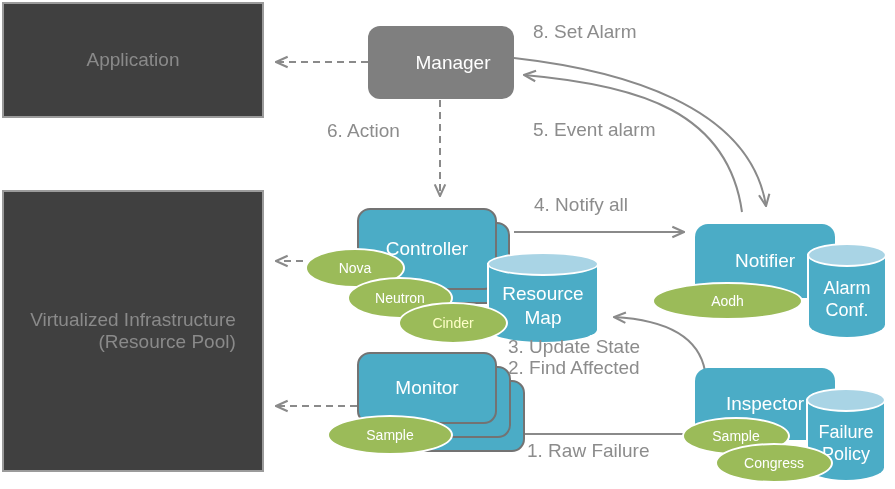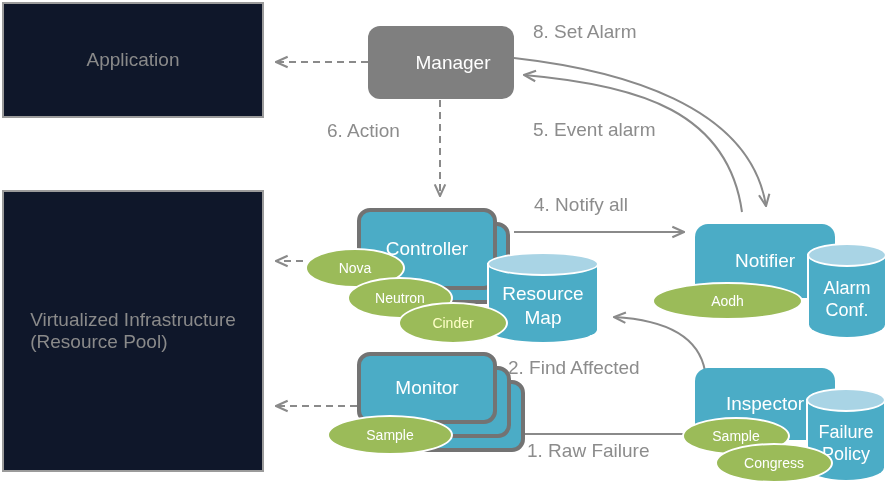--- a/index.html
+++ b/index.html
@@ -5,40 +5,40 @@
   html,body { margin:0; padding:0; background:#ffffff; }
   #canvas {
     position:relative; width:895px; height:489px;
     font-family:"Liberation Sans", sans-serif;
     overflow:hidden; background:#ffffff;
   }
   .abs { position:absolute; box-sizing:border-box; }
 
   
   .frame {
-    border:2px solid #9b9b9b; background:#0f172a;
+    border:2px solid #9b9b9b; background:#404040;
     display:flex; align-items:center; justify-content:center;
-    text-align:left; color:#8a8a8a; font-size:19px; z-index:1;
+    text-align:right; color:#8a8a8a; font-size:19px; z-index:1;
   }
   .pre { white-space:pre-line; }
 
   
   .gray-node {
     background:#7f7f7f; border-radius:12px; color:#ffffff;
     display:flex; align-items:center; justify-content:center;
     font-size:19px; z-index:3;
   }
 
   
   .teal {
     background:#4bacc6; border-radius:13px; color:#ffffff;
     display:flex; align-items:center; justify-content:center;
     font-size:19px;
   }
-  .teal.outlined { border:4px solid #737373; }
+  .teal.outlined { border:2px solid #737373; }
 
   
   .ellipse {
     background:#9bbb59; border:2px solid #ffffff; border-radius:50%;
     color:#ffffff; display:flex; align-items:center; justify-content:center;
     font-size:14px;
   }
 
   
   .cyl-top {
@@ -159,16 +159,17 @@
     <span>Sample</span>
   </div>
   <div class="abs ellipse" style="left:715px; top:443px; width:118px; height:40px; z-index:6;">
     <span>Congress</span>
   </div>
 
   <div class="flow-label" style="left:533px; top:21px;">8. Set Alarm</div>
   <div class="flow-label" style="left:533px; top:119px;">5. Event alarm</div>
   <div class="flow-label" style="left:327px; top:120px;">6. Action</div>
   <div class="flow-label" style="left:534px; top:194px;">4. Notify all</div>
+  <div class="flow-label" style="left:508px; top:336px;">3. Update State</div>
   <div class="flow-label" style="left:508px; top:357px;">2. Find Affected</div>
   <div class="flow-label" style="left:527px; top:440px;">1. Raw Failure</div>
 
 </div>
 
 </body></html>

